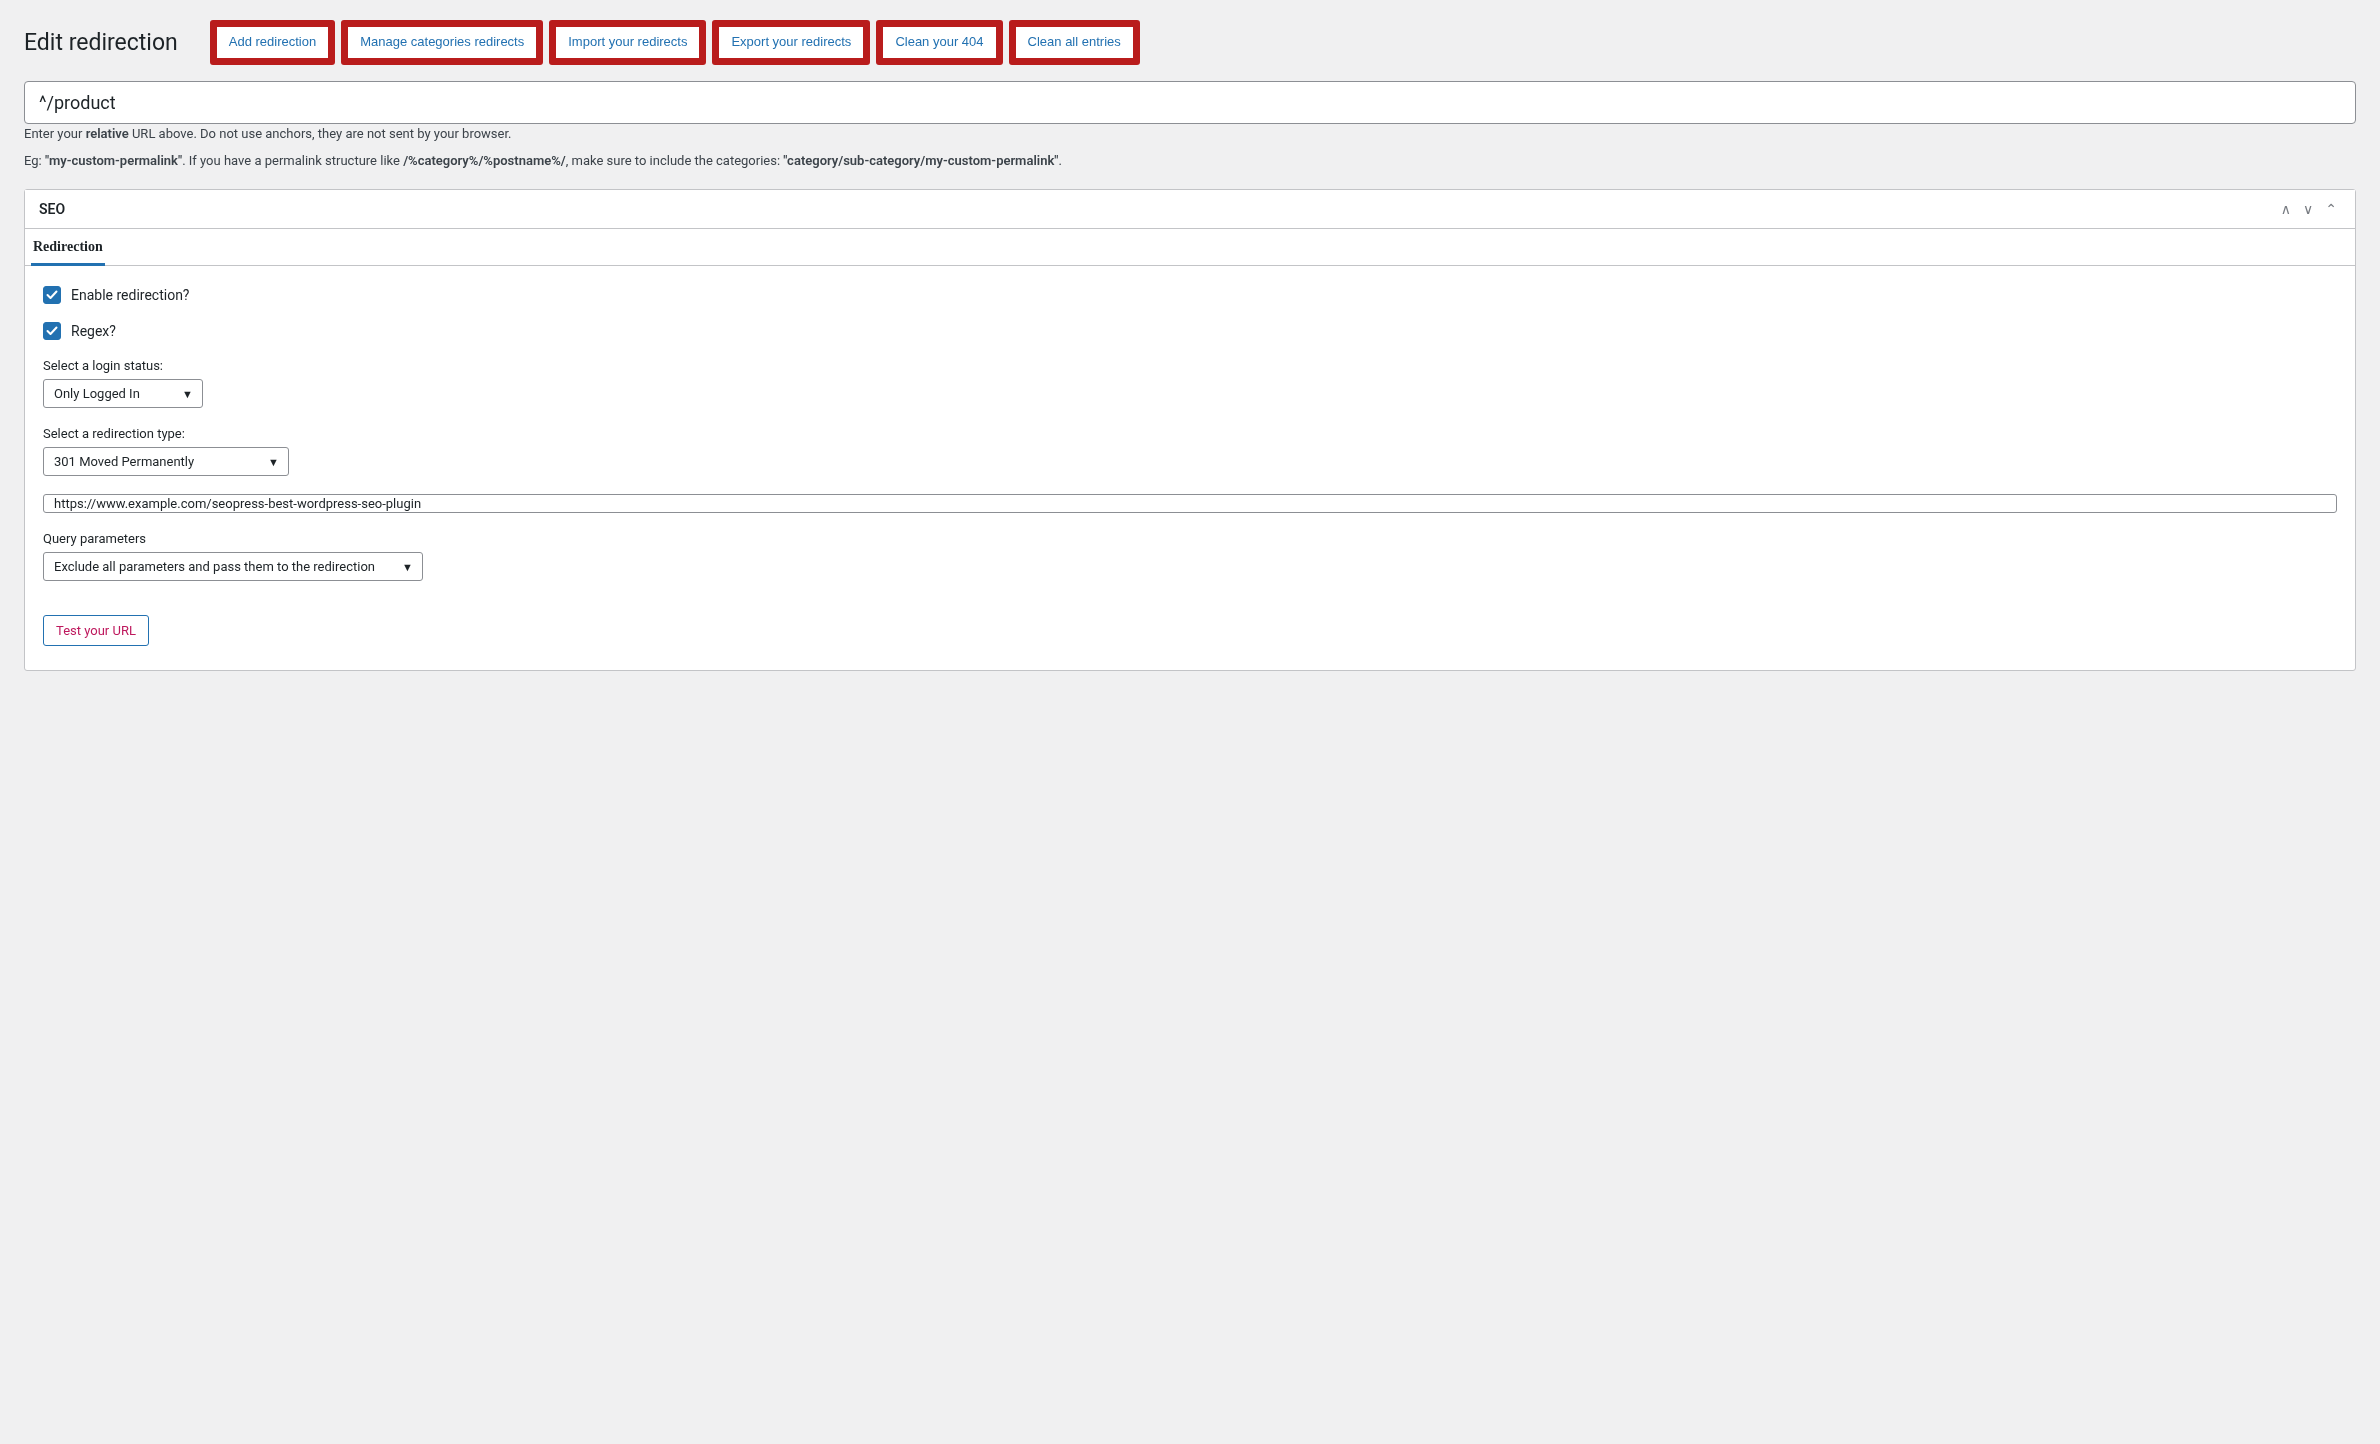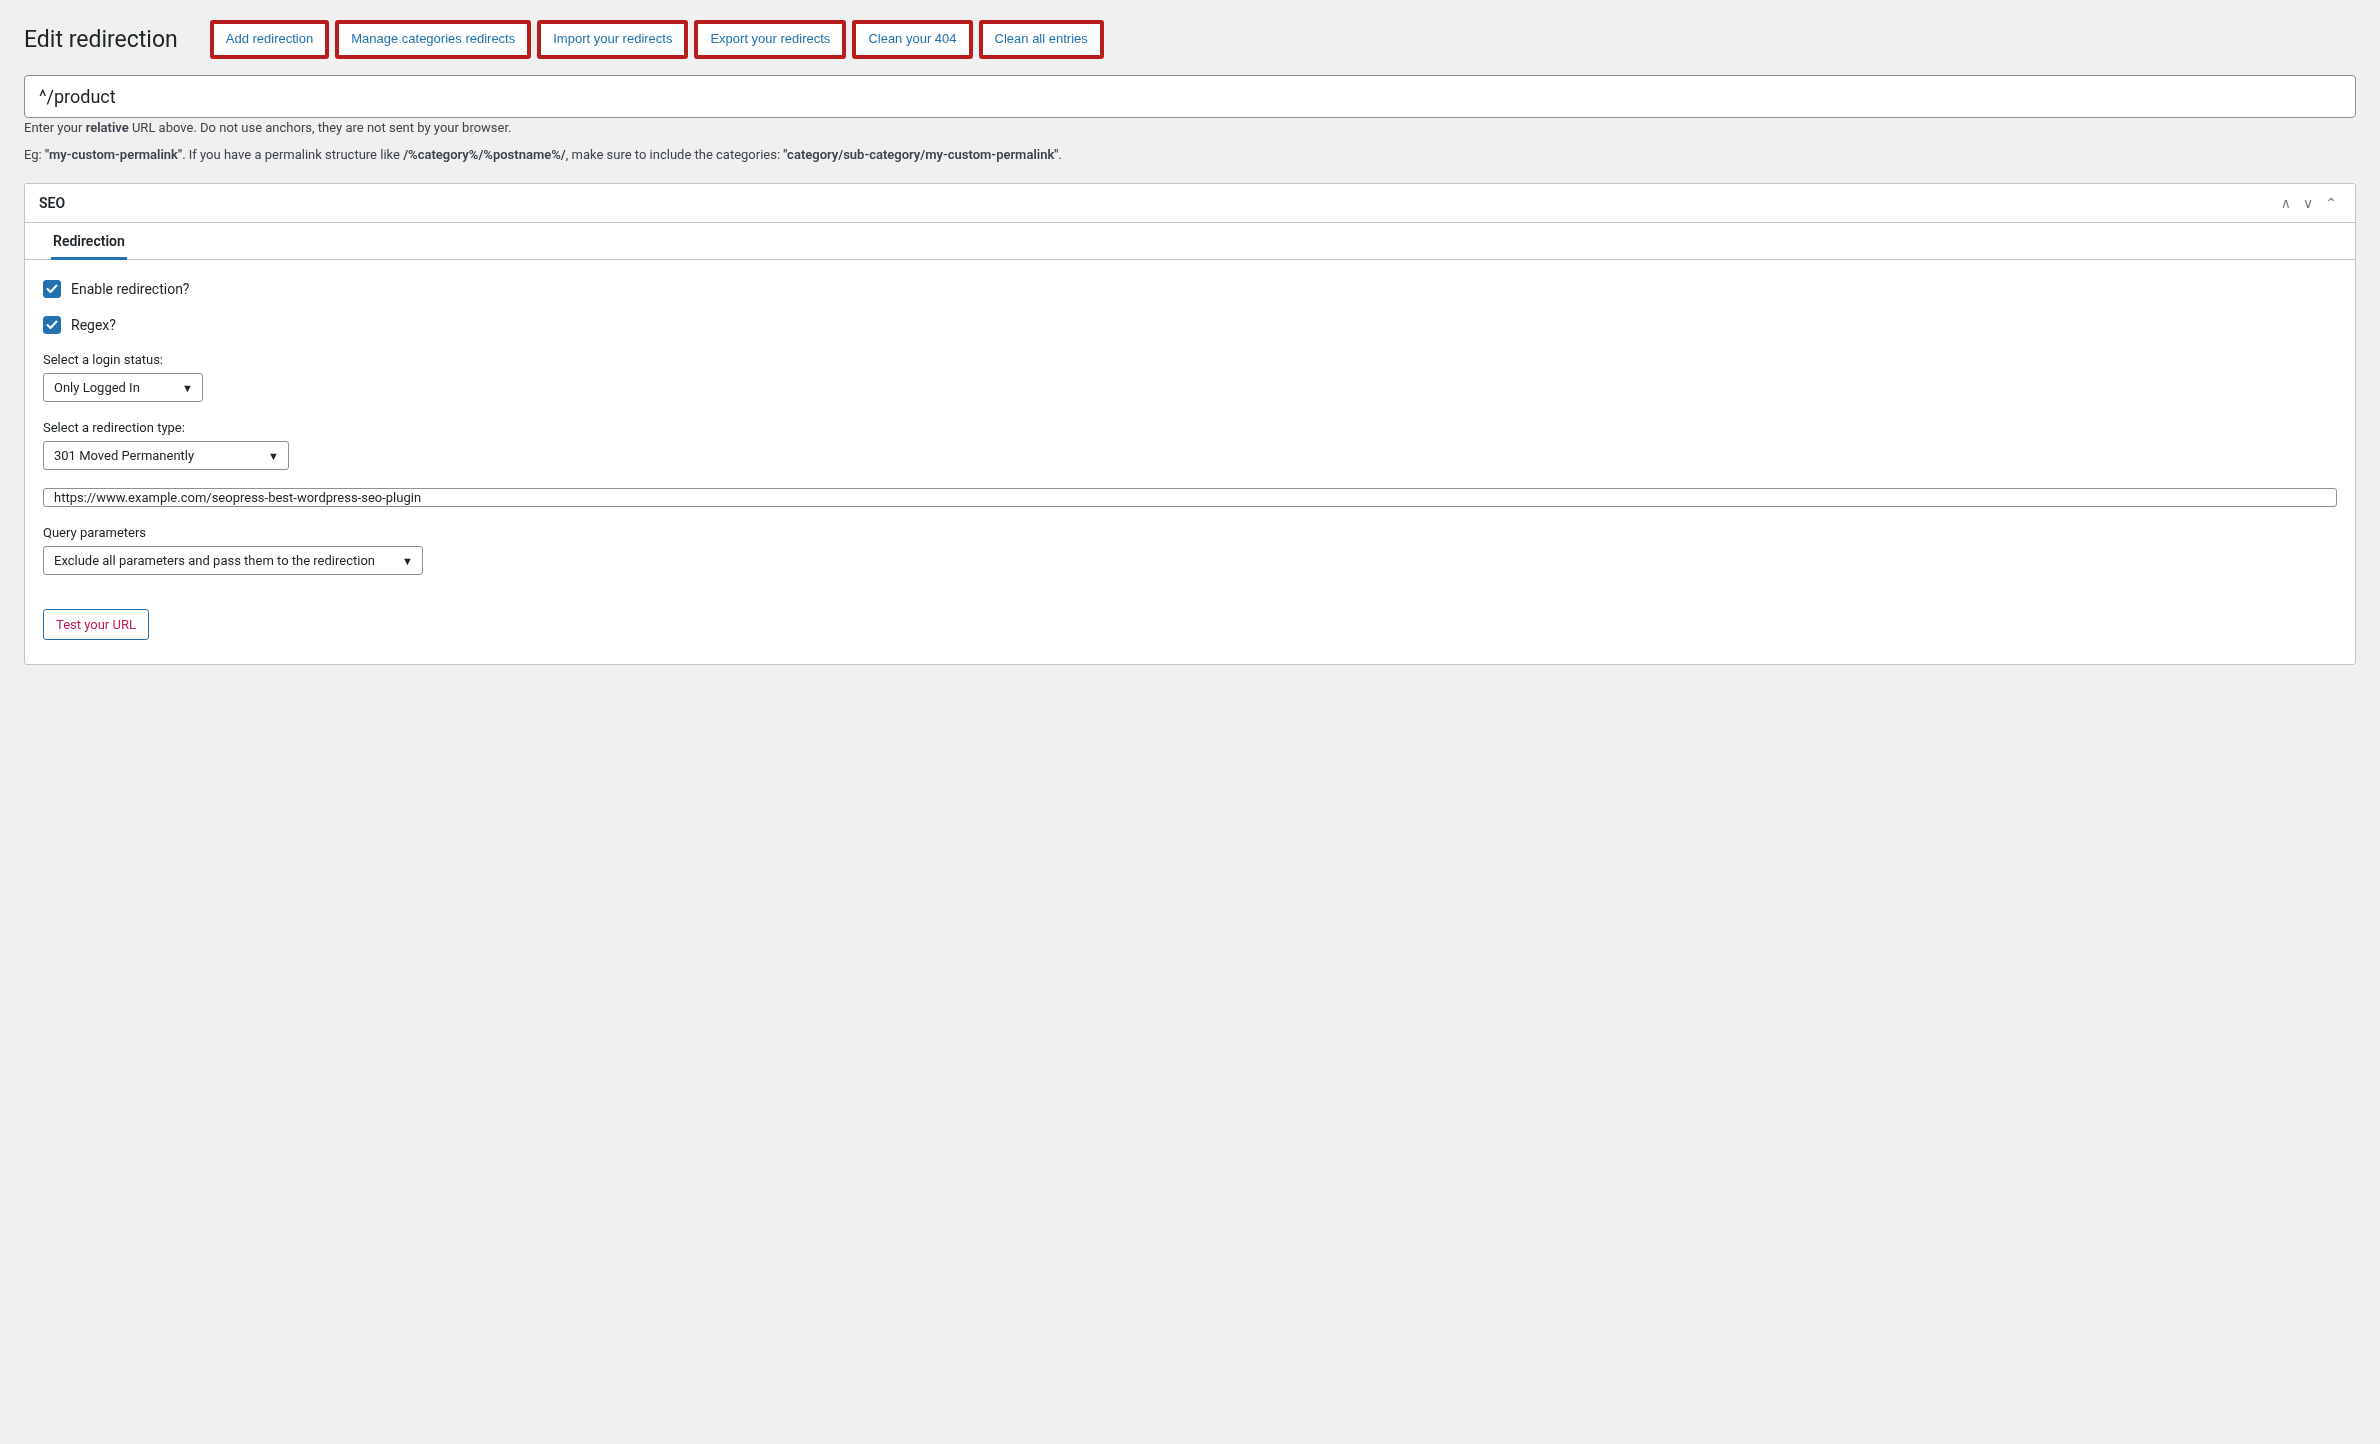--- a/index.html
+++ b/index.html
@@ -25,21 +25,21 @@
       margin-right: 4px;
       white-space: nowrap;
     }
     .header-buttons {
       display: flex;
       gap: 6px;
       flex-wrap: wrap;
     }
     .header-btn {
       background: #fff;
-      border: 4px solid #b91c1c;
+      border: 7px solid #b91c1c;
       color: #2271b1;
       padding: 5px 12px;
       border-radius: 3px;
       font-size: 13px;
       cursor: pointer;
       white-space: nowrap;
       line-height: 1.6;
     }
     .url-input-container {
       background: #fff;
@@ -92,21 +92,22 @@
       background: none;
       border: none;
       cursor: pointer;
       color: #787c82;
       font-size: 14px;
       padding: 2px 4px;
       line-height: 1;
     }
     .tab-bar {
       border-bottom: 1px solid #c3c4c7;
-      padding: 0 0 0 26px;
+      padding: 0 0 0 6px;
+      font-family: Liberation Serif, serif;
     }
     .tab-item {
       display: inline-block;
       padding: 10px 2px 8px 2px;
       font-size: 14px;
       font-weight: 600;
       color: #1d2327;
       cursor: pointer;
       border-bottom: 3px solid #2271b1;
       margin-bottom: -1px;

